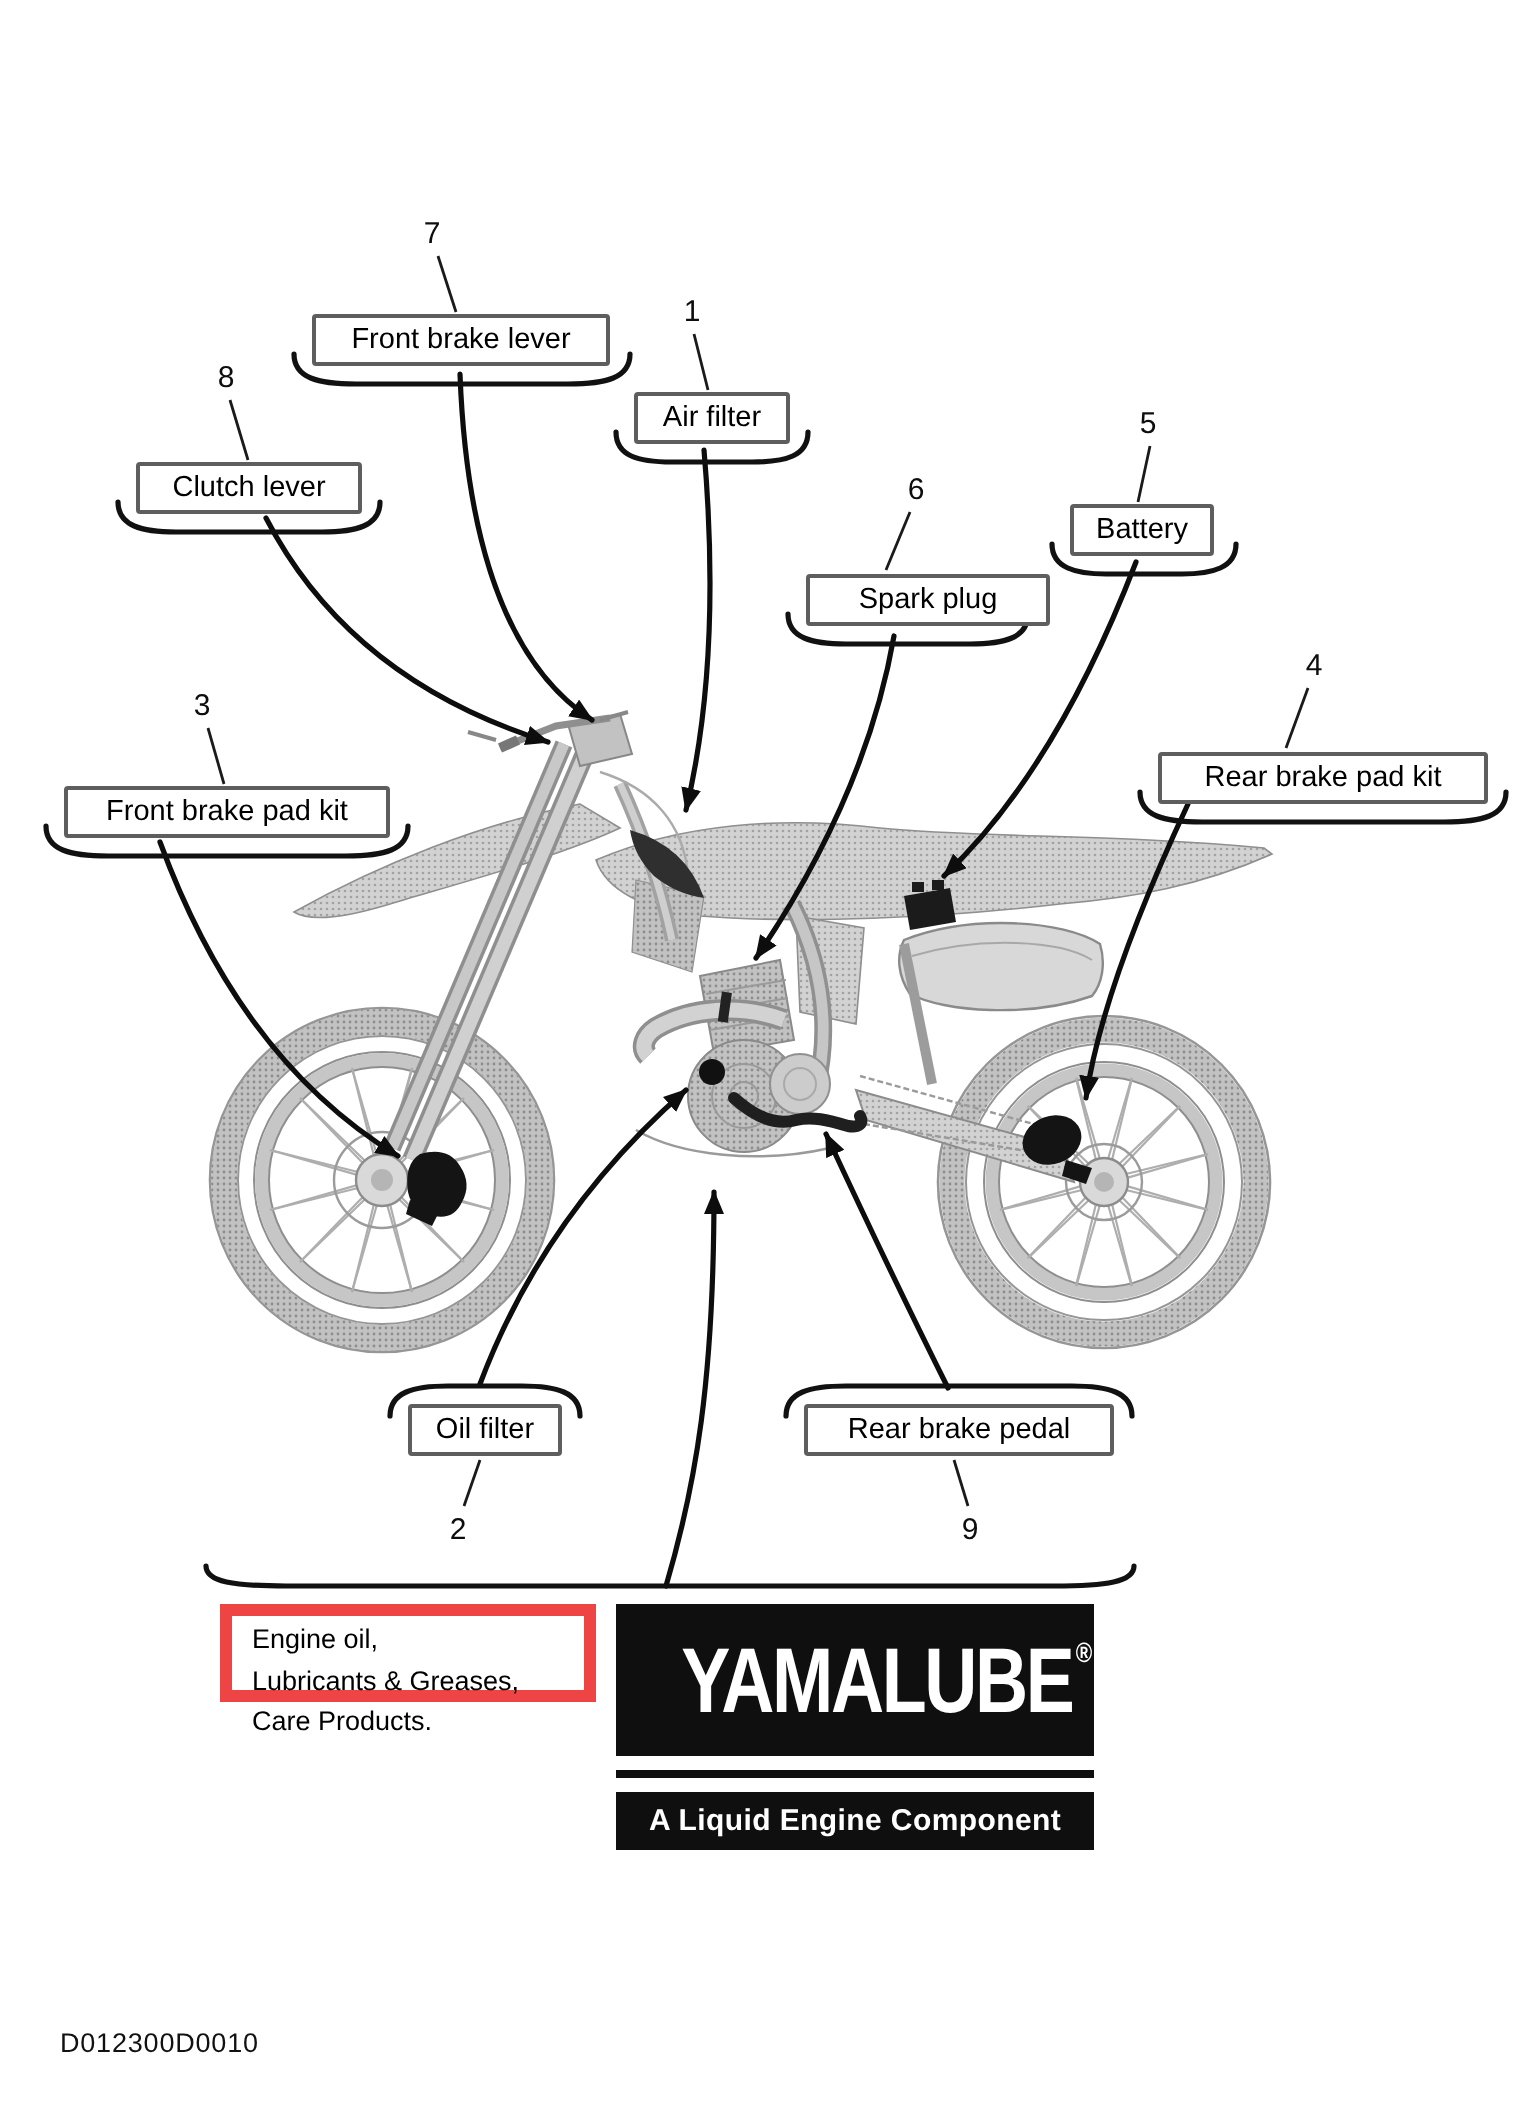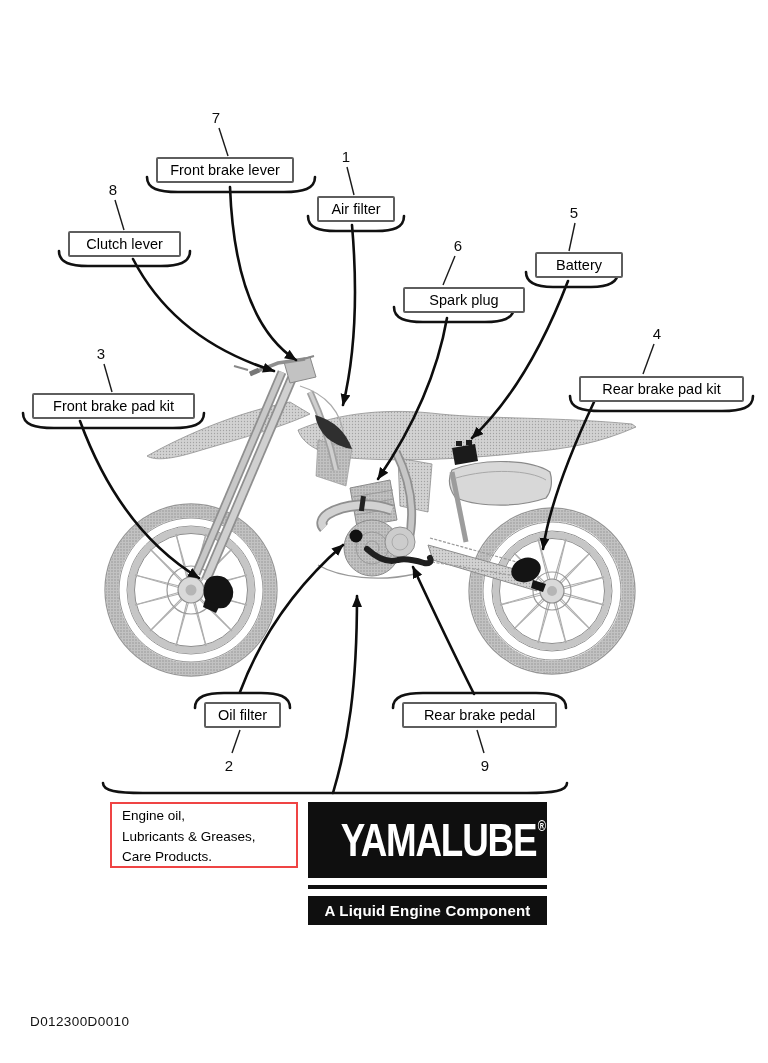--- a/index.html
+++ b/index.html
@@ -10,22 +10,22 @@
   .art{position:absolute;left:0;top:0;width:768px;height:1063px;}
   .callout{
     position:absolute;background:#ffffff;border:2px solid #5e5e5e;border-radius:2px;
     height:26px;line-height:22px;text-align:center;font-size:14.5px;color:#000;
     box-sizing:border-box;white-space:nowrap;
   }
   .num{
     position:absolute;transform:translate(-50%,-50%);font-size:15px;color:#0d0d0d;
   }
   .oilbox{
-    position:absolute;left:110px;top:802px;width:188px;height:66px;background:#ffffff;
-    border:2px solid #ef4444;box-sizing:border-box;font-size:13.5px;line-height:20.5px;
+    position:absolute;left:110px;top:802px;width:188px;height:49px;background:#ffffff;
+    border:6px solid #ef4444;box-sizing:border-box;font-size:13.5px;line-height:20.5px;
     padding:2px 0 0 10px;
   }
   .ylb{
     position:absolute;left:308px;top:802px;width:239px;height:123px;background:#0f0f0f;
     display:flex;flex-direction:column;
   }
   .ylb-word{height:76px;display:flex;align-items:center;justify-content:center;color:#ffffff;margin-left:31px;}
   .wmwrap{display:flex;transform:scaleX(0.8);}
   .wm{font-weight:bold;font-size:46px;letter-spacing:-1.5px;line-height:1;}
   .reg{font-size:14px;font-weight:bold;margin:2px 0 0 2px;align-self:flex-start;line-height:1;}
@@ -225,25 +225,25 @@
       <line x1="115" y1="200" x2="124" y2="230"></line>
       <line x1="455" y1="256" x2="443" y2="285"></line>
       <line x1="575" y1="223" x2="569" y2="251"></line>
       <line x1="654" y1="344" x2="643" y2="374"></line>
       <line x1="104" y1="364" x2="112" y2="392"></line>
       <line x1="232" y1="753" x2="240" y2="730"></line>
       <line x1="484" y1="753" x2="477" y2="730"></line>
     </g>
   </svg>
 
-  <div class="callout" style="left:156px;top:157px;width:138px">Front brake lever</div>
+  <div class="callout" style="left:156px;top:157px;width:149px">Front brake lever</div>
   <div class="callout" style="left:317px;top:196px;width:78px">Air filter</div>
   <div class="callout" style="left:68px;top:231px;width:113px">Clutch lever</div>
   <div class="callout" style="left:403px;top:287px;width:122px">Spark plug</div>
-  <div class="callout" style="left:535px;top:252px;width:88px">Battery</div>
+  <div class="callout" style="left:535px;top:252px;width:72px">Battery</div>
   <div class="callout" style="left:579px;top:376px;width:165px">Rear brake pad kit</div>
   <div class="callout" style="left:32px;top:393px;width:163px">Front brake pad kit</div>
   <div class="callout" style="left:204px;top:702px;width:77px">Oil filter</div>
   <div class="callout" style="left:402px;top:702px;width:155px">Rear brake pedal</div>
 
   <div class="num" style="left:216px;top:117px">7</div>
   <div class="num" style="left:346px;top:156px">1</div>
   <div class="num" style="left:113px;top:189px">8</div>
   <div class="num" style="left:458px;top:245px">6</div>
   <div class="num" style="left:574px;top:212px">5</div>

